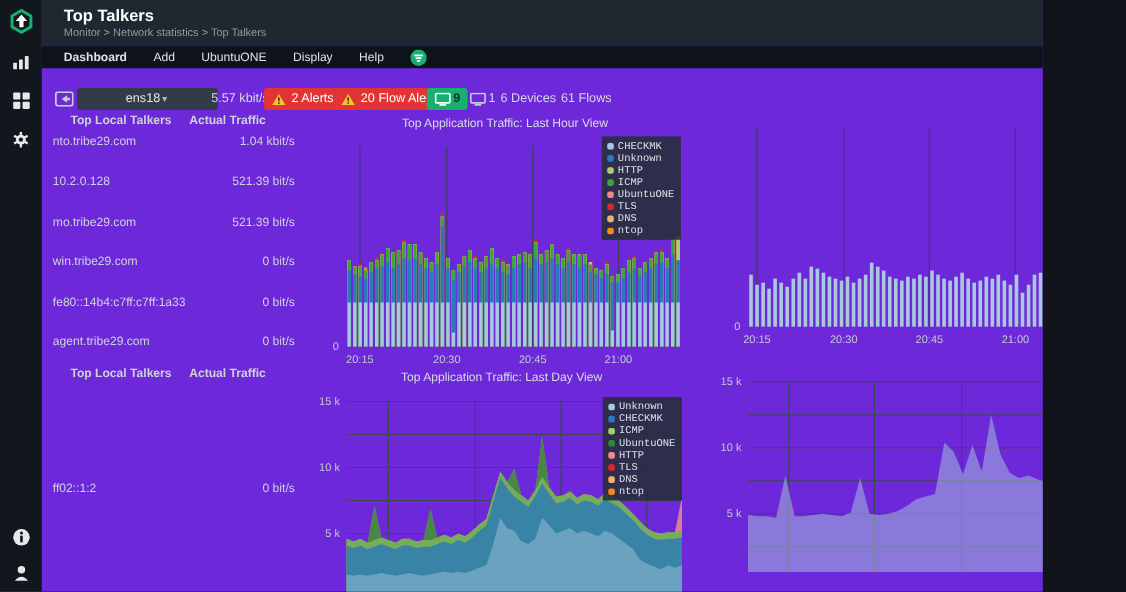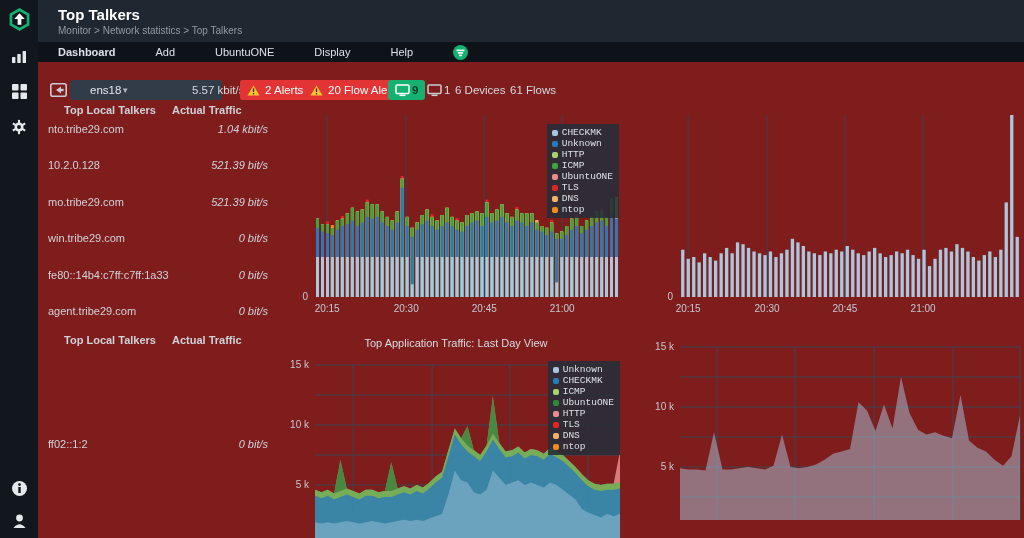--- a/index.html
+++ b/index.html
@@ -1,45 +1,45 @@
 <!DOCTYPE html>
 <html><head>
 <meta charset="utf-8">
 <style>
   html,body{margin:0;padding:0;background:#10141a;}
-  #app{position:relative;width:1024px;height:538px;overflow:hidden;
-       background:#7f1d1d;font-family:"Liberation Sans",sans-serif;color:#d4d9df;}
+  #app{position:relative;width:948px;height:538px;overflow:hidden;
+       background:#6d28d9;font-family:"Liberation Sans",sans-serif;color:#d4d9df;}
   
   #sidebar{position:absolute;left:0;top:0;width:38px;height:538px;background:#12171e;}
   .sb-ico{position:absolute;left:0;width:38px;display:flex;justify-content:center;cursor:pointer;}
   
   #header{position:absolute;left:38px;top:0;width:986px;height:42px;background:#1f2731;}
   #page-title{position:absolute;left:20px;top:6px;font-size:15px;font-weight:bold;color:#fff;}
   #breadcrumb{position:absolute;left:20px;top:25px;font-size:10px;color:#939ba5;}
   
   #menubar{position:absolute;left:38px;top:42px;width:986px;height:20px;background:#0e1319;
-           display:flex;align-items:center;gap:40px;padding-left:20px;box-sizing:border-box;}
+           display:flex;align-items:center;gap:24px;padding-left:20px;box-sizing:border-box;}
   .menu-item{font-size:11px;color:#dde1e6;cursor:pointer;}
   .menu-item.first{font-weight:bold;}
   
   .tb{position:absolute;top:80px;height:20px;display:flex;align-items:center;font-size:11.5px;}
-  #iface-dd{left:70px;width:112px;background:#323c49;border-radius:3px;padding:0 20px;
-            justify-content:flex-start;cursor:pointer;color:#e2e6ea;}
+  #iface-dd{left:70px;width:112px;background:#323c49;border-radius:3px;padding:0 8px;
+            justify-content:center;cursor:pointer;color:#e2e6ea;}
   .badge{border-radius:3px;padding:0 7px;color:#fff;gap:5px;cursor:pointer;}
   .badge.red{background:#e23434;}
   .badge.green{background:#16b170;color:#0b3a24;font-weight:bold;}
   .plain{color:#d4d9df;}
   
   .tcol{position:absolute;left:38px;width:252px;font-size:11px;}
   .t-head{display:flex;padding:0 22px 0 10px;color:#cdd2d8;font-weight:bold;}
   .t-head .h1{flex:1;text-align:center;}
   .t-head .h2{width:96px;}
   .t-row{display:flex;height:36.4px;padding:0 22px 0 10px;color:#ced3d9;}
   .t-row .host{flex:1;text-align:left;}
-  .t-row .val{width:96px;text-align:right;font-style:italic;}
+  .t-row .val{width:96px;text-align:right;}
   
   .chart{position:absolute;}
   .chart-title{height:18px;text-align:center;font-size:11px;color:#d7dce2;padding-top:2px;box-sizing:border-box;}
   svg text{fill:#c3c9d1;font-size:10px;font-family:"Liberation Sans",sans-serif;}
   .legend{position:absolute;background:rgba(38,45,56,0.88);padding:3px 6px 3px 5px;line-height:11px;font-family:Liberation Mono, monospace;}
   .legend .li{display:flex;align-items:center;gap:4px;font-size:9.5px;color:#dde1e6;white-space:nowrap;}
   .legend .sw{display:inline-block;width:6px;height:6px;border-radius:2px;flex:0 0 auto;}
 </style>
 </head>
 <body>
@@ -204,20 +204,21 @@
     </div>
     <div class="rows" style="padding-top:92px">
         <div class="t-row">
           <span class="host">ff02::1:2</span>
           <span class="val">0 bit/s</span>
         </div>
       </div>
   </div>
 
   <div class="chart" style="left:291px;top:104px;width:336px;height:236px">
+    <div class="chart-title">Top Application Traffic: Last Hour View</div>
     <svg width="336" height="218">
         <line x1="36.16" y1="11" x2="36.16" y2="193" stroke="#39424e" stroke-width="1"></line>
         <text x="36.16" y="208" text-anchor="middle">20:15</text>
         <line x1="115.2" y1="11" x2="115.2" y2="193" stroke="#39424e" stroke-width="1"></line>
         <text x="115.2" y="208" text-anchor="middle">20:30</text>
         <line x1="193.328" y1="11" x2="193.328" y2="193" stroke="#39424e" stroke-width="1"></line>
         <text x="193.328" y="208" text-anchor="middle">20:45</text>
         <line x1="271.152" y1="11" x2="271.152" y2="193" stroke="#39424e" stroke-width="1"></line>
         <text x="271.152" y="208" text-anchor="middle">21:00</text>
         <text x="17" y="196" text-anchor="end">0</text>

